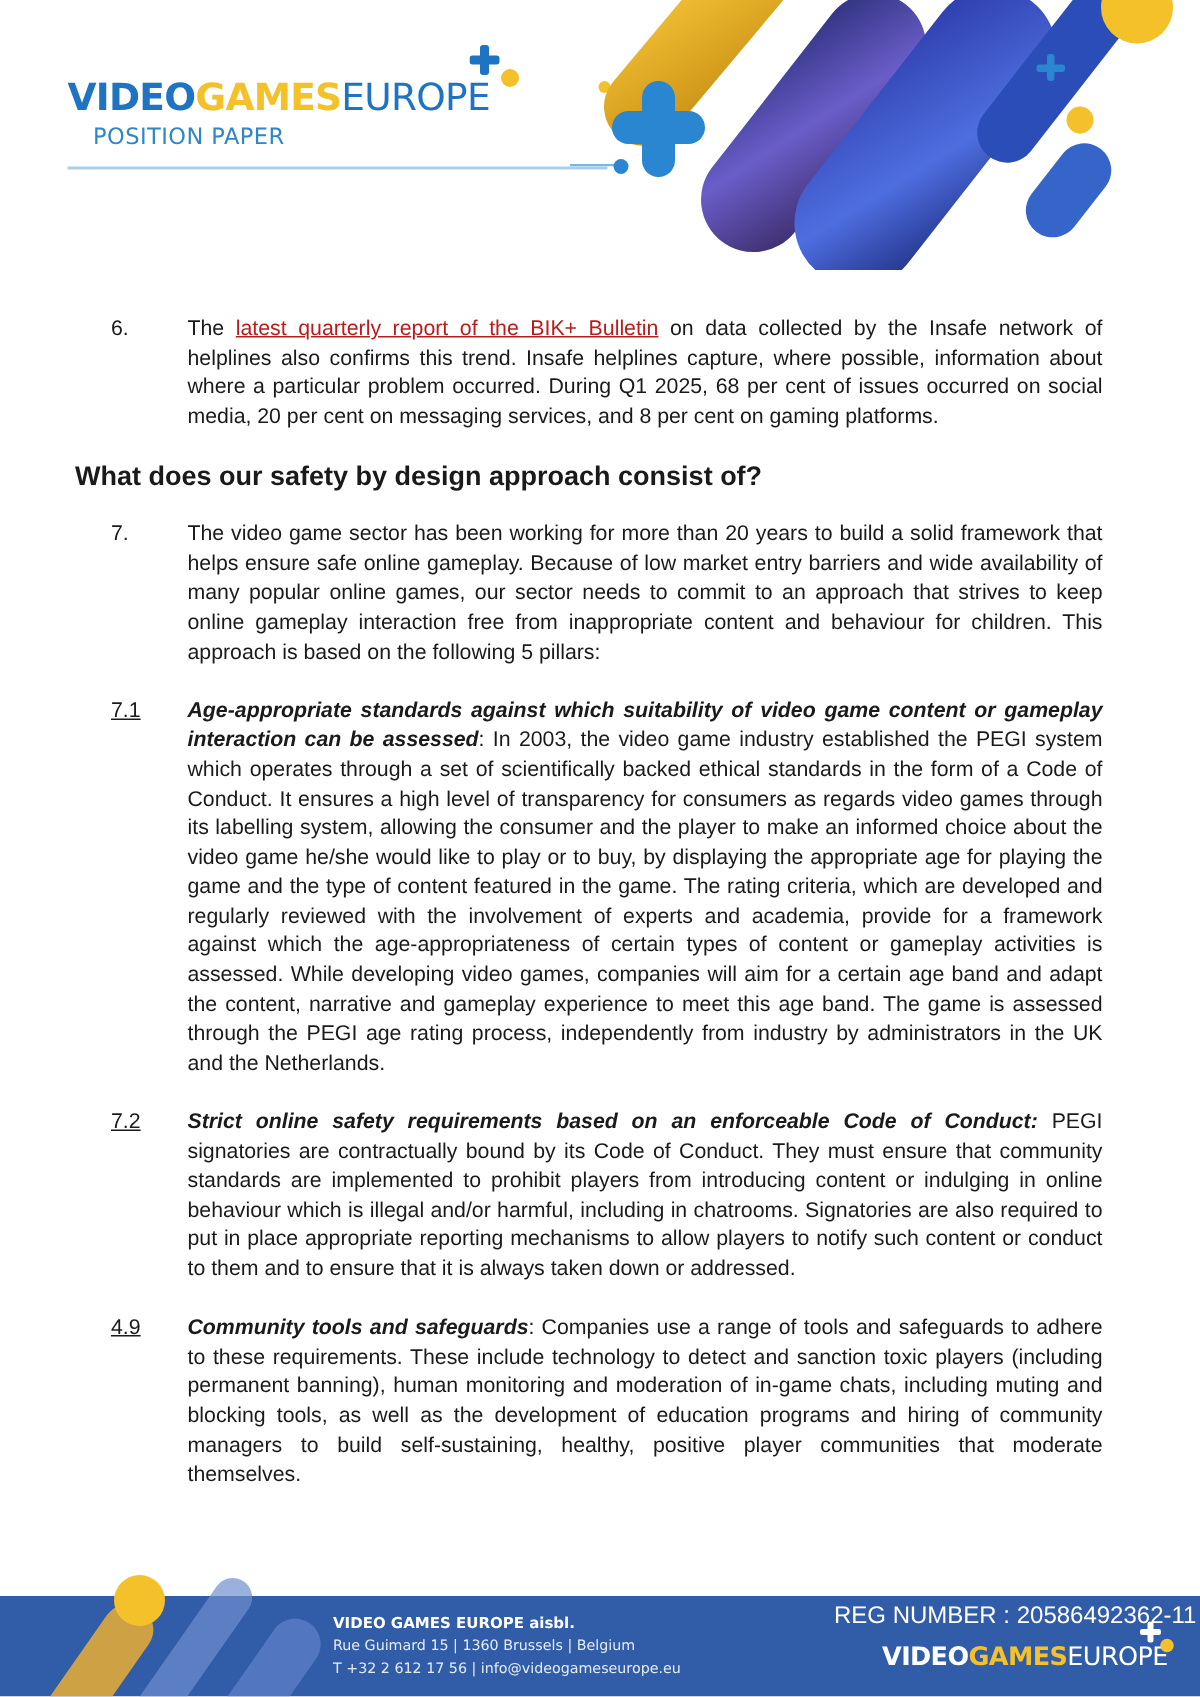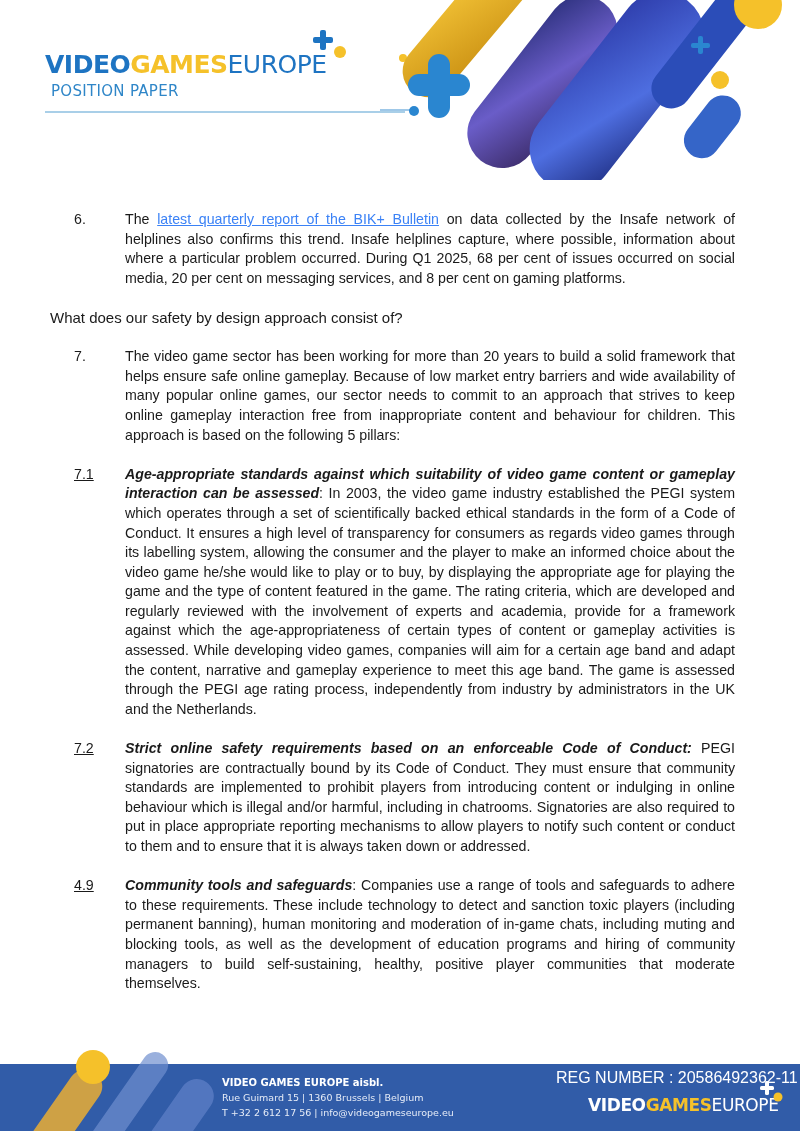--- a/index.html
+++ b/index.html
@@ -6,34 +6,34 @@
   body { width: 800px; height: 1131px; position: relative; overflow: hidden;
          font-family: "Liberation Sans", sans-serif; color: #1a1a1a; }
 
   
   .logo { position: absolute; left: 45px; top: 52px; font-family: "DejaVu Sans", sans-serif;
           font-size: 25px; letter-spacing: -0.5px; white-space: nowrap; line-height: 1; }
   .logo .vid { color: #1e74c2; font-weight: bold; }
   .logo .gam { color: #f5c12a; font-weight: bold; }
   .logo .eur { color: #1e74c2; font-weight: normal; }
   .logo-plus { position: absolute; left: 313px; top: 30px; }
-  .subtitle { position: absolute; left: 51px; top: 82px; color: #2f86c8; font-size: 15px;
+  .subtitle { position: absolute; left: 62px; top: 82px; color: #2f86c8; font-size: 15px;
               letter-spacing: 0.3px; font-family: "DejaVu Sans", sans-serif; }
   .hdr-line { position: absolute; left: 45px; top: 111px; width: 360px; height: 2px; background: #a9cfe8; }
   .hero { position: absolute; left: 380px; top: 0; }
 
   
   .content { position: absolute; left: 50px; top: 210px; width: 685px;
              font-family: "Liberation Sans", sans-serif; font-size: 14.2px; line-height: 19.6px; }
   .item { position: relative; padding-left: 75px; text-align: justify; }
   .item .num { position: absolute; left: 24px; top: 0; }
   .item.sub .num { left: 24px; text-decoration: underline; }
   .gap { height: 19.6px; }
-  .heading { font-weight: normal; font-size: 15px; }
-  a.link { color: #3b82f6; }
+  .heading { font-weight: bold; font-size: 18px; }
+  a.link { color: #b91c1c; }
   b { font-weight: bold; font-style: italic; }
 
   
   .footer { position: absolute; left: 0; top: 1064px; width: 800px; height: 67px; background: #315ca8; }
   .footer-art { position: absolute; left: 0; top: 1040px; }
   .f-org { position: absolute; left: 222px; top: 1077px; color: #fff; font-size: 10px; font-weight: bold;
            font-family: "DejaVu Sans", sans-serif; }
   .f-addr { position: absolute; left: 222px; top: 1092px; color: #e6ecf7; font-size: 9.5px;
             font-family: "DejaVu Sans", sans-serif; }
   .f-tel { position: absolute; left: 222px; top: 1107px; color: #e6ecf7; font-size: 9.5px;

